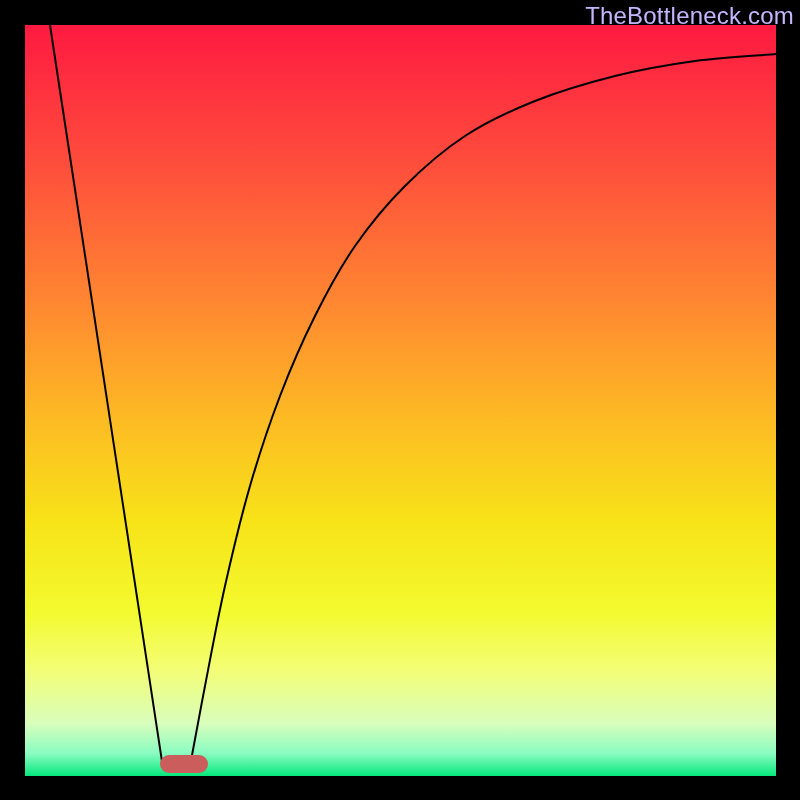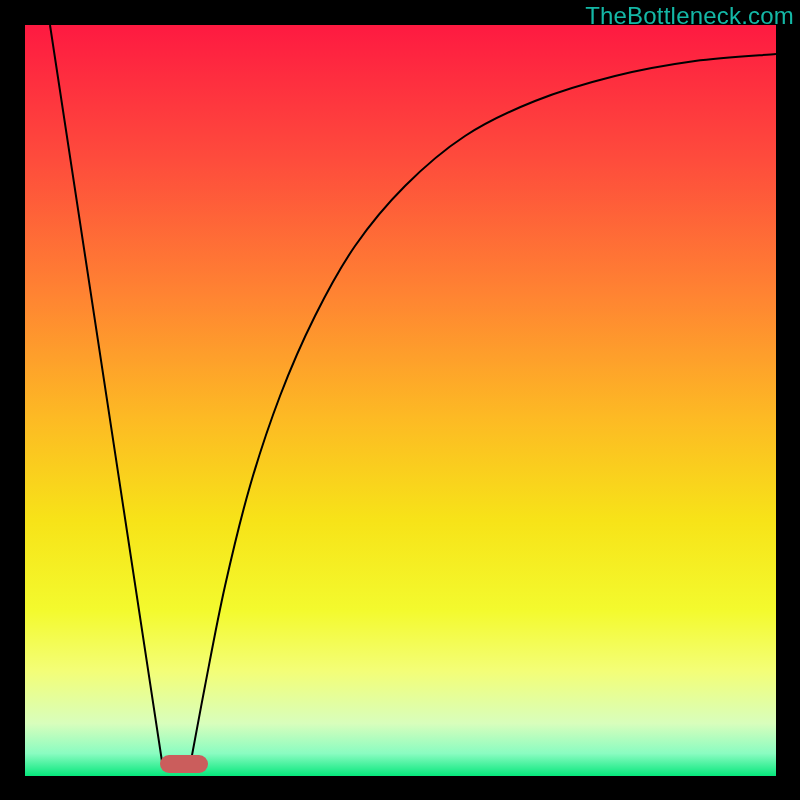--- a/index.html
+++ b/index.html
@@ -35,21 +35,21 @@
       #d8febc 93%,
       #8afcc1 97%,
       #06e77c 100%);
   }
   .watermark {
     position: absolute;
     top: 2px;
     right: 6px;
     font-family: Arial, Helvetica, sans-serif;
     font-size: 24px;
-    color: #14b8a6;
+    color: #c4b5fd;
     letter-spacing: 0.2px;
   }
   .marker {
     position: absolute;
     background: #cb5d5c;
     border-radius: 9px;
   }
   svg.curve {
     position: absolute;
     left: 0;

